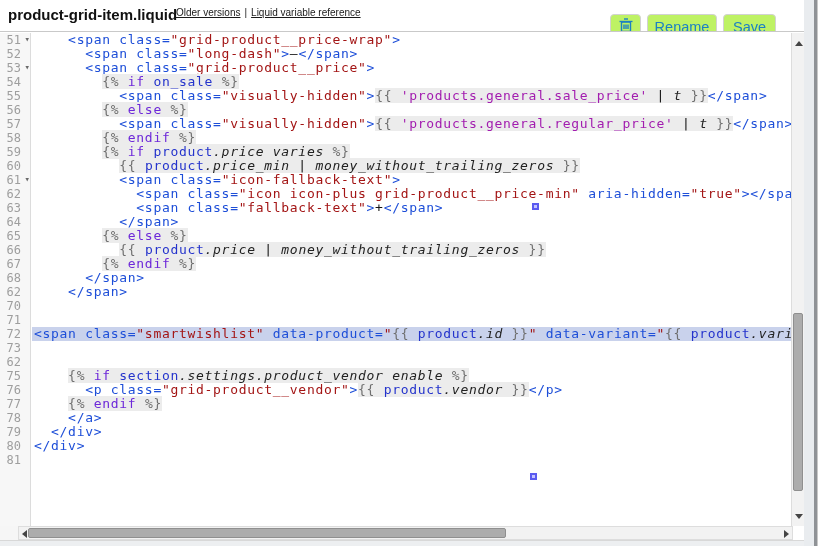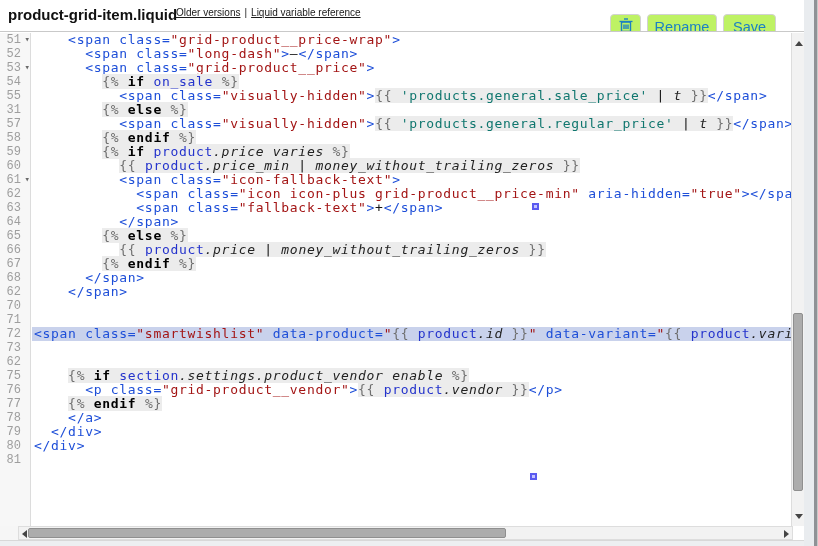--- a/index.html
+++ b/index.html
@@ -16,35 +16,35 @@
          color:#1b80c4; font-size:14.5px; font-family:"Liberation Sans", sans-serif; text-align:center; cursor:pointer;
          display:flex; align-items:center; justify-content:center; }
   .btn-trash { left:610px; width:31px; }
   .btn-rename { left:647px; width:70px; }
   .btn-save { left:723px; width:53px; }
 
   
   .editor { position:absolute; left:0; top:31px; width:804px; height:509px; border-top:1px solid #c9c9c9; background:#fff; }
   .gutter { position:absolute; left:0; top:1px; width:31px; height:508px; background:#f7f7f7; border-right:1px solid #dcdcdc; }
   .gutter-row { height:14px; position:relative; font:12px/14px "DejaVu Sans Mono", monospace; color:#9e9e9e; }
-  .gutter-num { position:absolute; right:9px; top:0;font-family:Liberation Mono, monospace; }
+  .gutter-num { position:absolute; right:9px; top:0; }
   .fold { position:absolute; right:0px; top:-1px; font-size:9px; color:#6a6a6a; cursor:pointer; }
 
   .code-viewport { position:absolute; left:32px; top:1px; width:759px; height:493px; overflow:hidden; background:#fff; }
   .code-line { height:14px; white-space:pre; font-family:"DejaVu Sans Mono", monospace; font-size:13px; line-height:14px;
                letter-spacing:0.7px; color:#111; padding-left:2px; width:1200px; cursor:text; }
   .code-line.sel { background:#c9d2ec; }
   .tk-g { color:#1d4ed8; }                 
   .tk-a { color:#1d4ed8; }                 
   .tk-r { color:#a31515; }                 
   .tk-d { color:#6f6f6f; }                 
-  .tk-k { color:#000000; font-weight:bold; }  
+  .tk-k { color:#6d28d9; font-weight:normal; }  
   .tk-b { color:#2433cc; }                 
   .tk-i { color:#222; font-style:italic; } 
-  .tk-e { color:#0f766e; }                 
+  .tk-e { color:#a21caf; }                 
   .tk-t { color:#111; }
   .lq { background:#ececec; }
   .sel .lq { background:transparent; }
 
   
   .vscroll { position:absolute; left:791px; top:1px; width:13px; height:493px; background:#f2f2f2; border-left:1px solid #ddd; }
   .vthumb { position:absolute; left:1px; top:280px; width:10px; height:178px; background:#acacac; border:1px solid #8f8f8f; border-radius:2px; cursor:pointer; }
   .arr { position:absolute; width:0; height:0; cursor:pointer; }
   .arr-up    { left:3px; top:8px;    border-left:4px solid transparent; border-right:4px solid transparent; border-bottom:5px solid #444; }
   .arr-down  { left:3px; top:481px;  border-left:4px solid transparent; border-right:4px solid transparent; border-top:5px solid #444; }
@@ -107,21 +107,21 @@
           <span class="gutter-num">53</span>
           <span class="fold">▾</span>
         </div>
         <div class="gutter-row">
           <span class="gutter-num">54</span>
         </div>
         <div class="gutter-row">
           <span class="gutter-num">55</span>
         </div>
         <div class="gutter-row">
-          <span class="gutter-num">31</span>
+          <span class="gutter-num">56</span>
         </div>
         <div class="gutter-row">
           <span class="gutter-num">57</span>
         </div>
         <div class="gutter-row">
           <span class="gutter-num">58</span>
         </div>
         <div class="gutter-row">
           <span class="gutter-num">59</span>
         </div>

